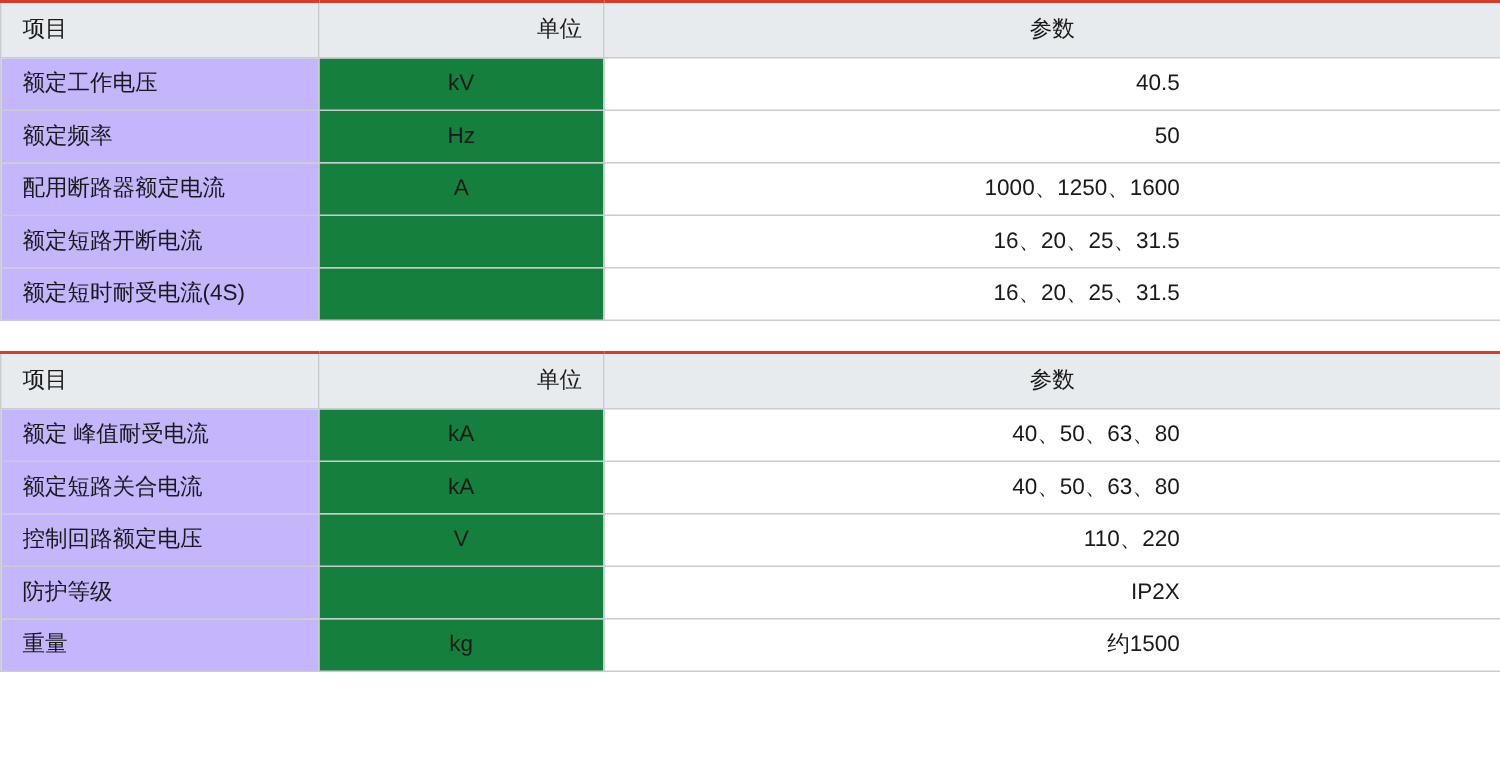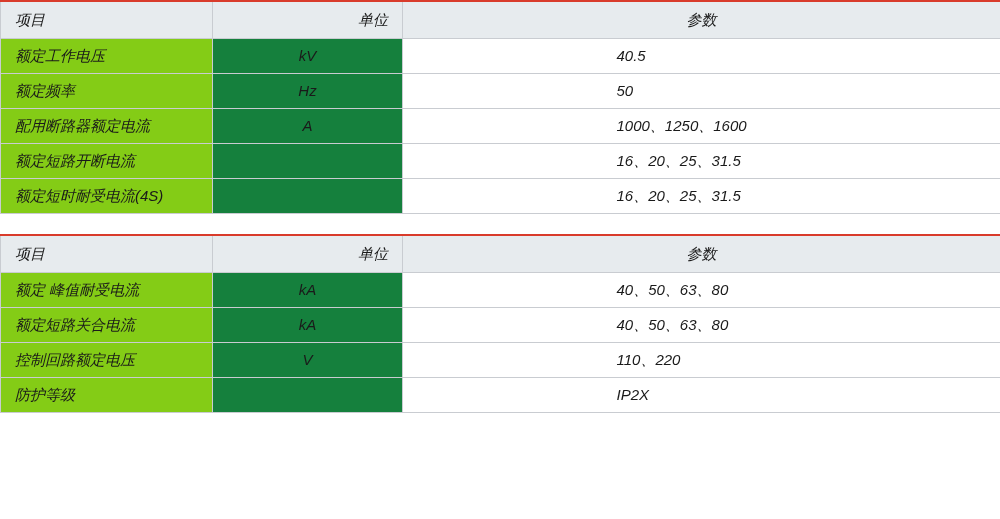--- a/index.html
+++ b/index.html
@@ -17,21 +17,20 @@
   .page {
     width: 1000px;
     box-sizing: border-box;
     padding: 0;
   }
   table.spec {
     width: 1000px;
     border-collapse: collapse;
     table-layout: fixed;
     font-size: 15px;
-    font-style: italic;
   }
   table.spec + table.spec {
     margin-top: 20px;
   }
   table.spec col.c0 { width: 212px; }
   table.spec col.c1 { width: 190px; }
   table.spec col.c2 { width: 598px; }
 
   table.spec th, table.spec td {
     border: 1px solid #c9ccd1;
@@ -46,27 +45,27 @@
     border-top: 2px solid #d93b2b;
     border-bottom: 1px solid #c9ccd1;
     font-size: 15px;
     color: #1a1a1a;
     height: 36px;
   }
   table.spec thead th.h0 { text-align: left; }
   table.spec thead th.h1 { text-align: right; }
   table.spec thead th.h2 { text-align: center; }
 
-  table.spec tbody td.t0 { text-align: left; background: #84cc16; }
+  table.spec tbody td.t0 { text-align: left; background: #c4b5fd; }
   table.spec tbody td.t1 { text-align: center; background: #15803d; }
   table.spec tbody td.t2 { text-align: center; background: #ffffff; }
   table.spec tbody td.t2 .val {
     display: inline-block;
     min-width: 170px;
-    text-align: left;
+    text-align: right;
   }
 </style>
 </head>
 <body>
 
 <div class="page">
 
   <table class="spec">
     <colgroup>
         <col class="c0">
@@ -136,16 +135,21 @@
       <tr>
         <td class="t0">控制回路额定电压</td>
         <td class="t1">V</td>
         <td class="t2"><span class="val">110、220</span></td>
       </tr>
       <tr>
         <td class="t0">防护等级</td>
         <td class="t1"></td>
         <td class="t2"><span class="val">IP2X</span></td>
       </tr>
+      <tr>
+        <td class="t0">重量</td>
+        <td class="t1">kg</td>
+        <td class="t2"><span class="val">约1500</span></td>
+      </tr>
     </tbody>
   </table>
 
 </div>
 
 </body></html>

